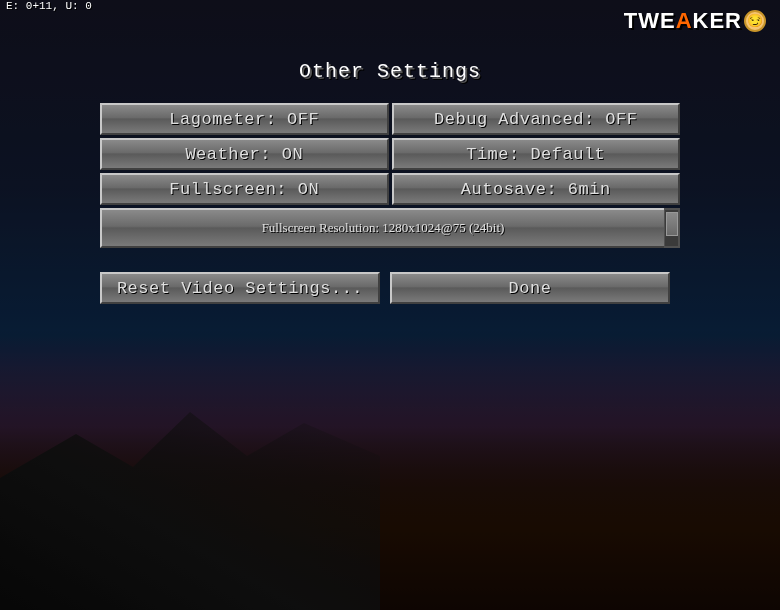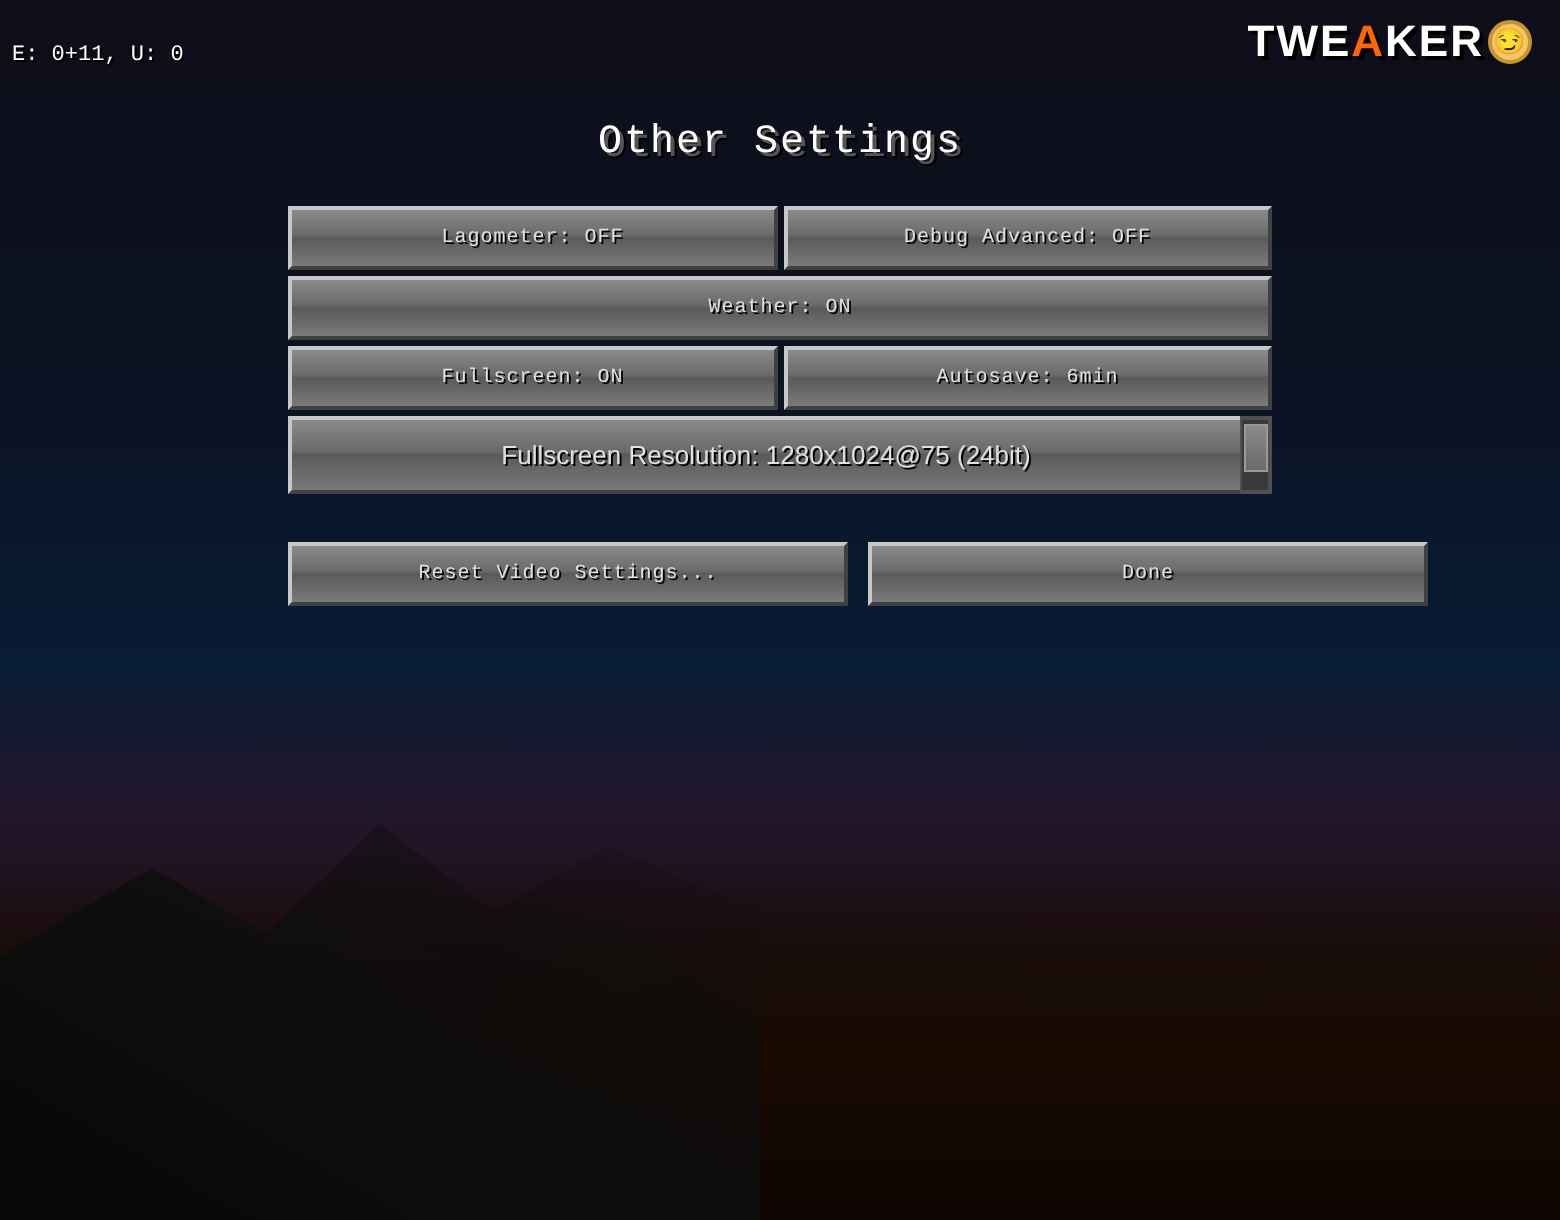--- a/index.html
+++ b/index.html
@@ -68,21 +68,21 @@
       inset: 0;
       z-index: 2;
       display: flex;
       flex-direction: column;
       align-items: center;
     }
 
     
     .debug-text {
       position: absolute;
-      top: 22px;
+      top: 0;
       left: 6px;
       color: #ffffff;
       font-size: 11px;
       font-family: 'Courier New', monospace;
       text-shadow: 1px 1px 0 #000;
     }
 
     
     .tweaker-logo {
       position: absolute;
@@ -117,21 +117,21 @@
       overflow: hidden;
       display: flex;
       align-items: center;
       justify-content: center;
       font-size: 13px;
     }
 
     
     .panel {
       margin-top: 60px;
-      width: 492px;
+      width: 580px;
       display: flex;
       flex-direction: column;
       align-items: center;
       gap: 14px;
     }
 
     .page-title {
       color: #ffffff;
       font-size: 20px;
       font-family: 'Courier New', monospace;
@@ -155,21 +155,21 @@
 
     
     .mc-btn {
       flex: 1;
       padding: 0 10px;
       background: linear-gradient(to bottom, #8a8a8a 0%, #6a6a6a 45%, #5a5a5a 50%, #7a7a7a 100%);
       border: 2px solid;
       border-color: #c8c8c8 #404040 #404040 #c8c8c8;
       color: #e0e0e0;
       font-family: 'Courier New', monospace;
-      font-size: 10px;
+      font-size: 17px;
       text-align: center;
       cursor: pointer;
       text-shadow: 1px 1px 0 #000;
       letter-spacing: 0.5px;
       min-height: 32px;
       display: flex;
       align-items: center;
       justify-content: center;
       user-select: none;
     }
@@ -196,21 +196,21 @@
       position: relative;
     }
 
     .resolution-btn {
       flex: 1;
       padding: 10px 10px;
       background: linear-gradient(to bottom, #8a8a8a 0%, #6a6a6a 45%, #5a5a5a 50%, #7a7a7a 100%);
       border: 2px solid;
       border-color: #c8c8c8 #404040 #404040 #c8c8c8;
       color: #e0e0e0;
-      font-family: Liberation Sans, sans-serif;
+      font-family: Liberation Serif, serif;
       font-size: 13px;
       text-align: center;
       cursor: pointer;
       text-shadow: 1px 1px 0 #000;
       min-height: 32px;
       display: flex;
       align-items: center;
       justify-content: center;
       border-right: none;
     }
@@ -289,20 +289,21 @@
     <div class="settings-grid">
 
       <div class="grid-row">
         <button class="mc-btn">Lagometer: OFF</button>
         <button class="mc-btn">Debug Advanced: OFF</button>
       </div>
 
 
       <div class="grid-row">
         <button class="mc-btn">Weather: ON</button>
+        <button class="mc-btn">Time: Default</button>
       </div>
 
       <div class="grid-row">
         <button class="mc-btn">Fullscreen: ON</button>
         <button class="mc-btn">Autosave: 6min</button>
       </div>
 
 
       <div class="resolution-row">
         <button class="resolution-btn">Fullscreen Resolution: 1280x1024@75 (24bit)</button>

